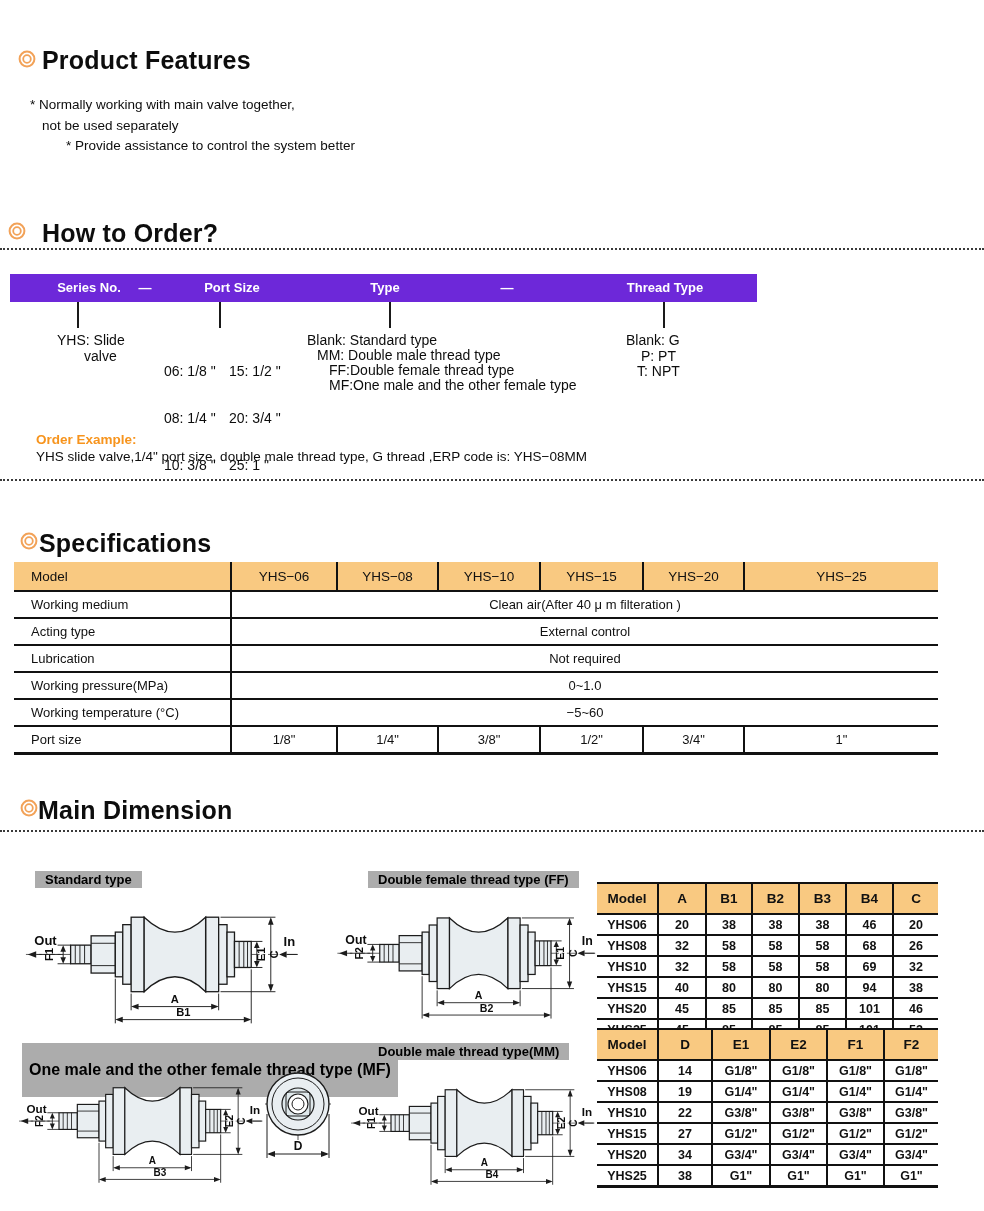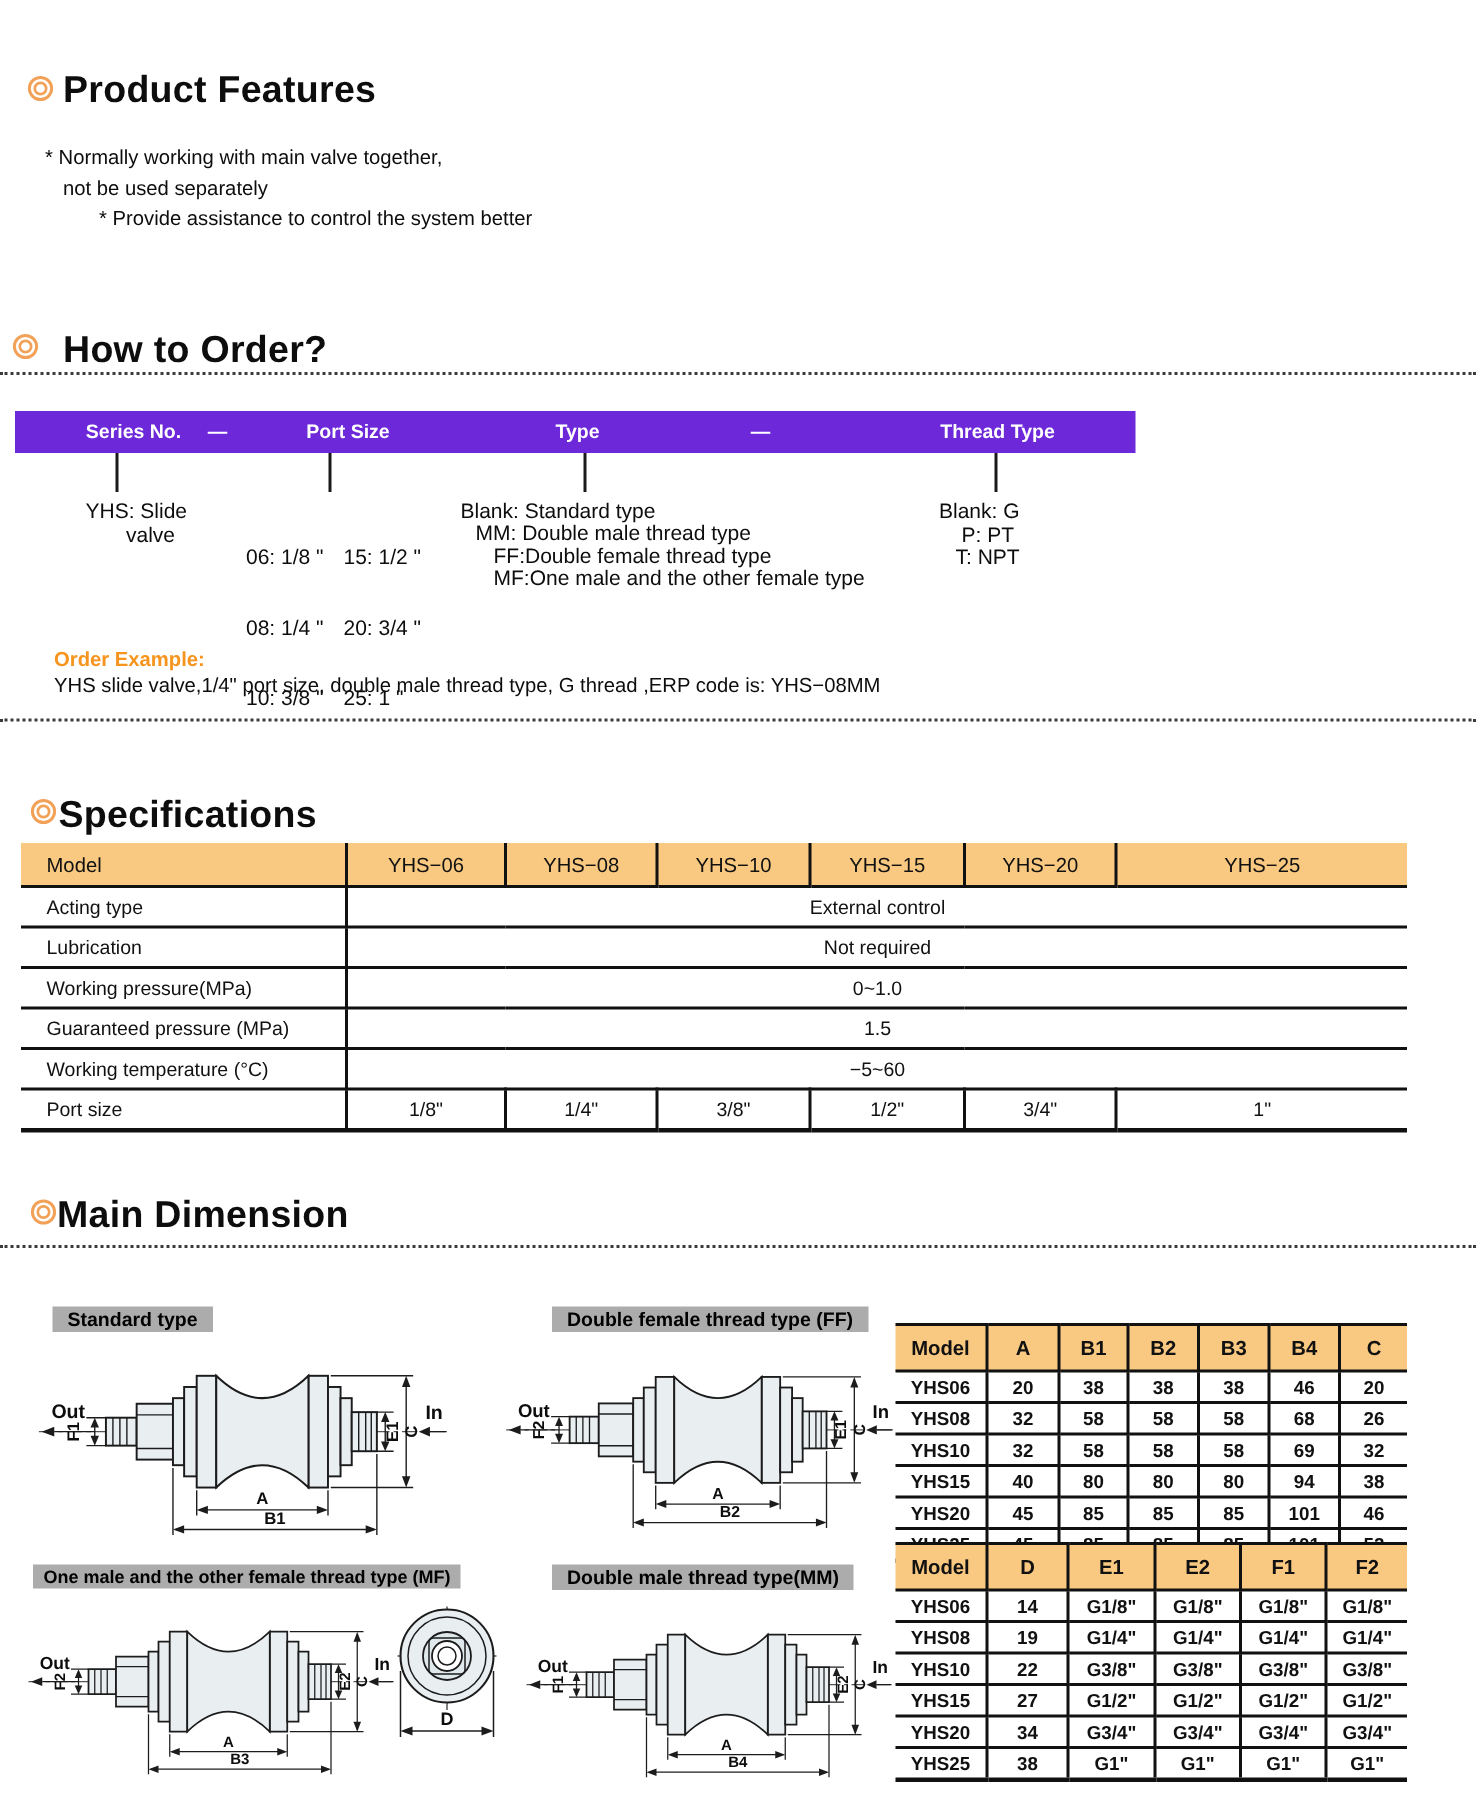--- a/index.html
+++ b/index.html
@@ -27,21 +27,21 @@
   .spec-table tr.port td + td + td{border-left:2px solid #111;}
   
   .dim-table{border-collapse:collapse;table-layout:fixed;width:341px;}
   .dim-table th{background:#F9C981;height:27px;font-size:13.5px;font-weight:700;text-align:center;border:2px solid #111;border-top:2px solid #111;}
   .dim-table td{height:17px;font-size:12.5px;font-weight:700;text-align:center;border:2px solid #111;}
   .dim-table tr > *:first-child{border-left:none;}
   .dim-table tr > *:last-child{border-right:none;}
   .dim-table tbody tr:last-child td{border-bottom:3px solid #111;}
   
   .diag-label{background:#ACACAC;color:#000000;font-weight:700;font-size:13px;padding:1px 10px;white-space:nowrap;}
-  .diag-label.small{font-size:12px;padding:1px 7px;}
+  .diag-label.small{font-size:16px;padding:18px 7px;}
   
   .part{fill:#e9eef1;stroke:#1c1c1c;stroke-width:1.4;}
   .thin{stroke:#1c1c1c;stroke-width:1;fill:none;}
   .cl{stroke:#555;stroke-width:1;stroke-dasharray:11 3 3 3;fill:none;}
   .ah{fill:#1c1c1c;stroke:none;}
   .dlab{font:700 12px "Liberation Sans","DejaVu Sans",sans-serif;fill:#0d0d0d;}
   .flow{font:600 14px "Liberation Sans","DejaVu Sans",sans-serif;fill:#0d0d0d;}
   .ring-icon svg{display:block;}
 </style>
 </head>
@@ -131,34 +131,34 @@
         <tr>
       <th class="m">Model</th>
       <th>YHS−06</th>
       <th>YHS−08</th>
       <th>YHS−10</th>
       <th>YHS−15</th>
       <th>YHS−20</th>
       <th>YHS−25</th>
     </tr>
     <tr>
+          <td class="lbl">Working medium</td>
+          <td class="val" colspan="6">Clean air(After 40 μ m filteration )</td>
+        </tr>
+    <tr>
           <td class="lbl">Acting type</td>
           <td class="val" colspan="6">External control</td>
         </tr>
     <tr>
           <td class="lbl">Lubrication</td>
           <td class="val" colspan="6">Not required</td>
         </tr>
     <tr>
           <td class="lbl">Working pressure(MPa)</td>
           <td class="val" colspan="6">0~1.0</td>
-        </tr>
-    <tr>
-          <td class="lbl">Guaranteed pressure (MPa)</td>
-          <td class="val" colspan="6">1.5</td>
         </tr>
     <tr>
           <td class="lbl">Working temperature (°C)</td>
           <td class="val" colspan="6">−5~60</td>
         </tr>
     <tr class="port">
       <td class="lbl">Port size</td>
       <td class="val">1/8"</td>
       <td class="val">1/4"</td>
       <td class="val">3/8"</td>

